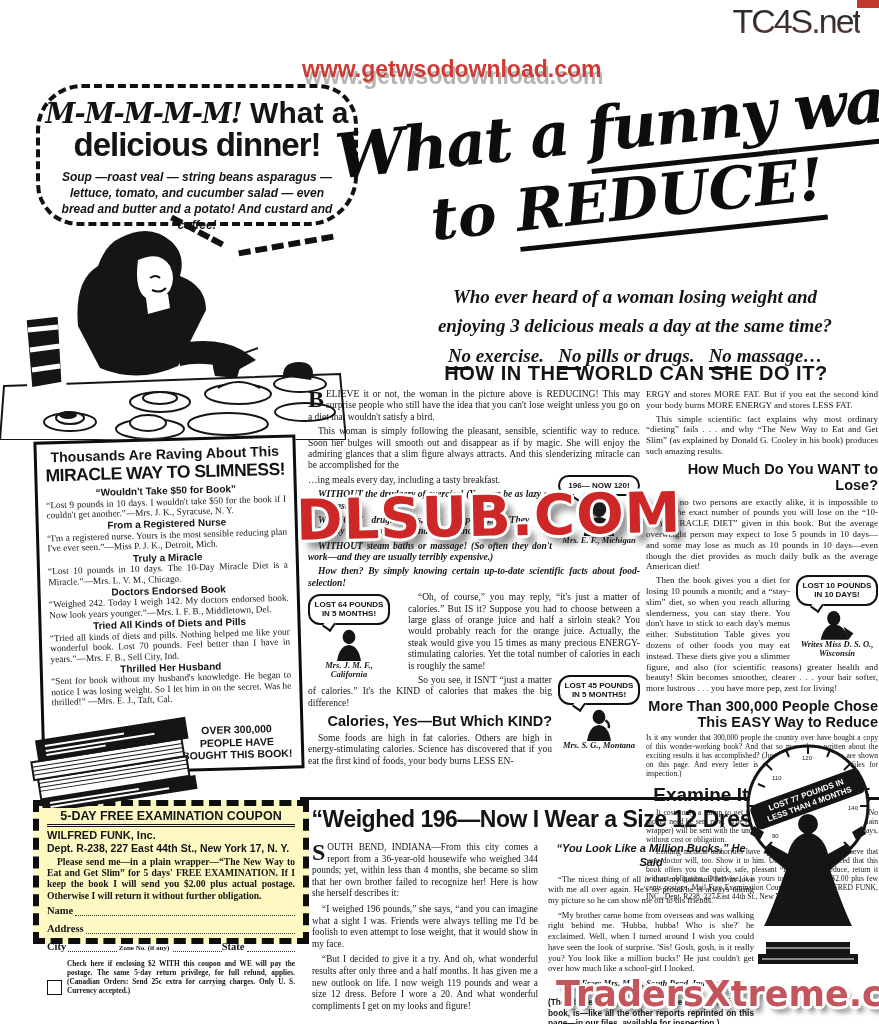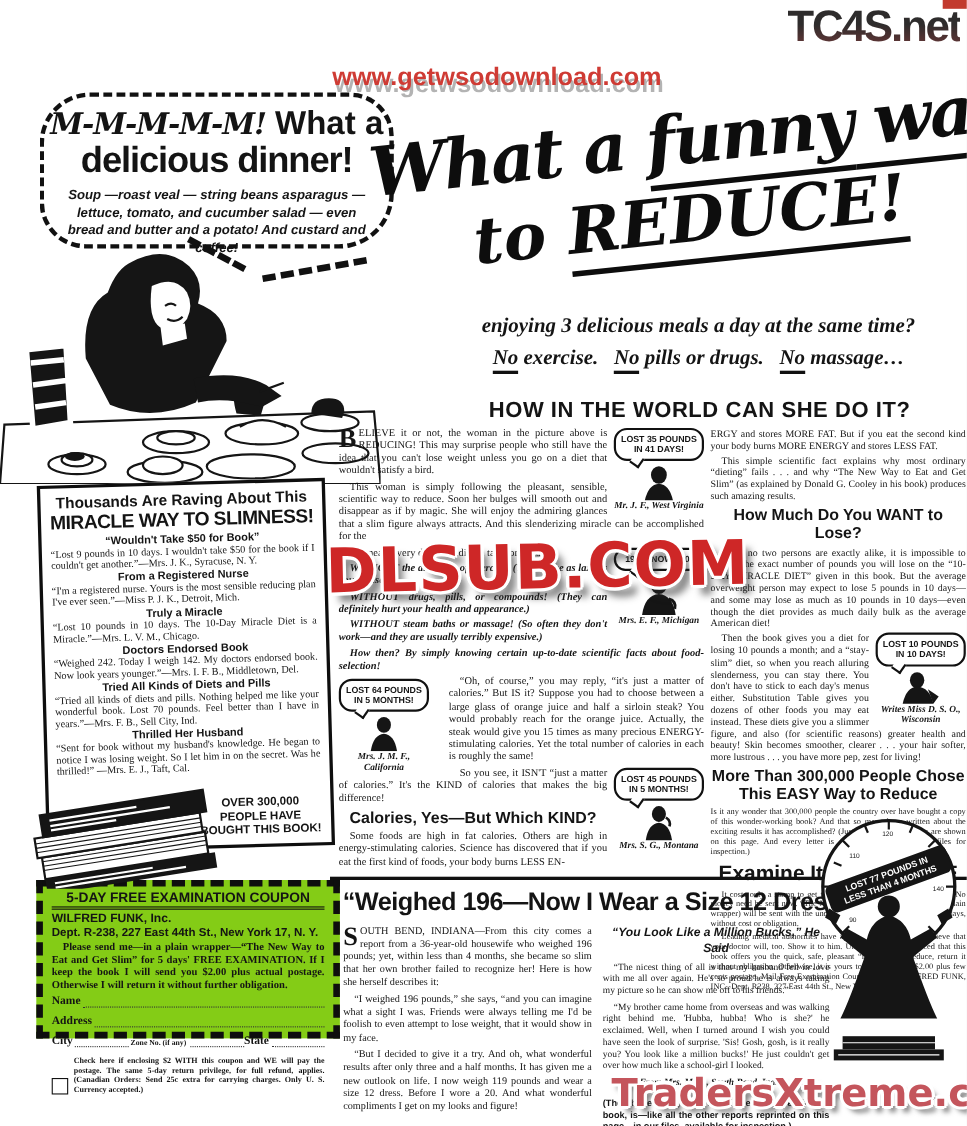--- a/index.html
+++ b/index.html
@@ -1,20 +1,20 @@
 <!DOCTYPE html>
 <html><head>
 <meta charset="utf-8">
 <style>
   html,body{margin:0;padding:0;background:#e8e8e8;}
   #ad{position:relative;width:879px;height:1024px;background:#ffffff;overflow:hidden;
       font-family:"Liberation Serif",serif;color:#141414;}
   
-  .tc4s{position:absolute;top:2px;right:6px;font-family:"Liberation Sans",sans-serif;
-        font-weight:bold;font-size:40px;letter-spacing:-2px;
+  .tc4s{position:absolute;top:2px;right:19px;font-family:"Liberation Sans",sans-serif;
+        font-weight:normal;font-size:34px;letter-spacing:-2px;
         background:linear-gradient(#2e2c2c 45%,#5a3434 80%,#8a5050 100%);
         -webkit-background-clip:text;background-clip:text;color:transparent;}
   .corner-red{position:absolute;top:0;right:0;width:22px;height:8px;background:#c23a2e;}
   .getwso{position:absolute;top:56px;left:302px;width:290px;text-align:center;
           font-family:"Liberation Sans",sans-serif;font-weight:bold;font-size:23px;}
   .getwso .ghost{position:absolute;left:2px;top:7px;width:100%;color:#9a9a9a;opacity:.75;}
   .getwso .red{position:relative;color:#cf3b34;}
   .dlsub{position:absolute;left:296px;top:484px;width:356px;text-align:center;z-index:30;
          font-family:"DejaVu Sans",sans-serif;font-weight:bold;font-size:56px;letter-spacing:1px;
          color:#ce2727;transform:rotate(-1.2deg);
@@ -54,21 +54,21 @@
   .dining{position:absolute;left:0px;top:226px;width:346px;height:214px;}
   
   .col{position:absolute;top:389px;font-size:9.5px;line-height:1.2;text-align:justify;}
   .col p{margin:0 0 3px 0;text-indent:10px;}
   .col p.noindent{text-indent:0;}
   .col-a{left:308px;width:332px;height:410px;}
   .col-b{left:646px;width:232px;height:410px;font-size:9px;}
   .dropcap{float:left;font-size:24px;line-height:.85;font-weight:bold;padding-right:2px;text-indent:0;}
   .without{font-style:italic;font-weight:bold;}
   .howthen{font-style:italic;font-weight:bold;}
-  .h-sans{font-family:"Liberation Sans",sans-serif;font-weight:bold;text-align:center;
+  .h-sans{font-family:"Liberation Sans",sans-serif;font-weight:bold;text-align:right;
           font-size:14.5px;margin:5px 0 3px 0;line-height:1.1;}
   .h-sans.left{text-align:left;}
   .h-big{font-family:"Liberation Sans",sans-serif;font-weight:bold;text-align:center;
          font-size:19px;margin:5px 0 3px 0;}
   .smalltxt{font-size:7.6px;line-height:1.18;}
   
   .badge{width:82px;text-align:center;font-family:"Liberation Sans",sans-serif;}
   .badge.fr{float:right;margin:0 0 2px 6px;}
   .badge.fl{float:left;margin:2px 18px 2px 0;}
   .badge-bubble{position:relative;border:2px solid #111;border-radius:12px;background:#fff;
@@ -84,21 +84,21 @@
   .sidebox .kicker{font-family:"Liberation Sans",sans-serif;font-weight:bold;font-size:14px;text-align:center;}
   .sidebox .title{font-family:"Liberation Sans",sans-serif;font-weight:bold;font-size:17.5px;
                   letter-spacing:-.5px;text-align:center;margin-bottom:2px;}
   .t-item .tt{font-family:"Liberation Sans",sans-serif;font-weight:bold;font-size:10px;text-align:center;line-height:1.15;}
   .t-item .tx{font-size:9.3px;line-height:1.12;text-align:justify;margin-bottom:1px;}
   .overnote{position:absolute;right:8px;bottom:6px;width:112px;text-align:center;
             font-family:"Liberation Sans",sans-serif;font-weight:bold;font-size:10.5px;line-height:1.2;}
   .books{position:absolute;left:26px;top:712px;width:196px;height:96px;z-index:5;}
   
   .coupon{position:absolute;left:33px;top:800px;width:276px;height:144px;border:6px dashed #0e0e0e;
-          background:#84cc16;box-sizing:border-box;padding:3px 8px 2px 8px;font-weight:bold;}
+          background:#fef9c3;box-sizing:border-box;padding:3px 8px 2px 8px;font-weight:bold;}
   .coupon .ctitle{font-family:"Liberation Sans",sans-serif;font-weight:bold;font-size:12.5px;
                   text-align:center;border-bottom:3px double #111;padding-bottom:1px;margin-bottom:2px;}
   .coupon .co{font-family:"Liberation Sans",sans-serif;font-size:11px;line-height:1.15;}
   .coupon .dept{font-family:"Liberation Sans",sans-serif;font-size:10.5px;line-height:1.15;margin-bottom:2px;}
   .coupon .cbody{font-size:9.6px;line-height:1.18;text-align:justify;text-indent:10px;margin-bottom:4px;}
   .cline{display:flex;align-items:flex-end;font-size:10.5px;margin-bottom:7px;}
   .cline .fill{flex:1;border-bottom:1px dotted #333;height:10px;margin-left:2px;}
   .cline .zone{font-size:7px;line-height:1;text-align:center;margin:0 2px;}
   .cfine{display:flex;font-size:7.3px;line-height:1.25;text-align:justify;align-items:flex-end;}
   .cfine .box{flex:0 0 13px;height:13px;border:1.5px solid #111;margin:1px 5px 0 0;}
@@ -138,20 +138,21 @@
   </div>
   <div class="tail1"></div>
   <div class="tail2"></div>
 
   <div class="headline">
     <div class="row1"><span>What a </span><span class="u">funny</span><span class="u"> way</span></div>
     <div class="row2"><span>to </span><span class="u">REDUCE!</span></div>
   </div>
 
   <div class="intro">
+    <div>Who ever heard of a woman losing weight and</div>
     <div>enjoying 3 delicious meals a day at the same time?</div>
     <div><span class="no">No</span><span> exercise.  </span><span class="no">No</span><span> pills or drugs.  </span><span class="no">No</span><span> massage…</span></div>
   </div>
   <div class="how-head">HOW IN THE WORLD CAN SHE DO IT?</div>
 
   <svg class="dining" viewBox="0 0 346 214">
     <g stroke="#151515" fill="none" stroke-width="2">
       <path d="M4,160 L340,148 L346,214 L0,214 Z" fill="#ffffff"></path>
     </g>
     <g fill="#ffffff" stroke="#151515" stroke-width="2">
@@ -180,28 +181,20 @@
       <path d="M146,72 l22,-4 2,14 -22,6 z"></path>
     </g>
     <g stroke="#151515" stroke-width="2" fill="none">
       <path d="M150,52 q6,-4 10,0"></path>
       <path d="M152,64 q8,4 14,-2"></path>
       <path d="M236,130 l22,-8"></path>
     </g>
   </svg>
 
   <div class="col col-a">
-    <div class="badge fr">
-      <div class="badge-bubble">LOST 35 POUNDS IN 41 DAYS!</div>
-      <svg width="34" height="32" viewBox="0 0 40 40">
-          <ellipse cx="20" cy="11" rx="9" ry="10" fill="#151515"></ellipse>
-          <path d="M4,40 Q8,22 20,21 Q32,22 36,40 Z" fill="#151515"></path>
-        </svg>
-      <div class="cap">Mr. J. F., West Virginia</div>
-    </div>
     <p class="noindent"><span class="dropcap">B</span><span>ELIEVE it or not, the woman in the picture above is REDUCING! This may surprise people who still have the idea that you can't lose weight unless you go on a diet that wouldn't satisfy a bird.</span></p>
     <p>This woman is simply following the pleasant, sensible, scientific way to reduce. Soon her bulges will smooth out and disappear as if by magic. She will enjoy the admiring glances that a slim figure always attracts. And this slenderizing miracle can be accomplished for the</p>
     <div class="badge fr">
       <div class="badge-bubble">196— NOW 120!</div>
       <svg width="36" height="36" viewBox="0 0 40 40">
           <ellipse cx="20" cy="10" rx="8" ry="9" fill="#151515"></ellipse>
           <path d="M3,40 Q6,20 20,19 Q34,20 37,40 Z" fill="#151515"></path>
           <path d="M30,24 q8,2 6,10" stroke="#151515" fill="none" stroke-width="3"></path>
         </svg>
       <div class="cap">Mrs. E. F., Michigan</div>
@@ -322,21 +315,21 @@
     </div>
     <div class="cfine">
       <span class="box"></span>
       <span>Check here if enclosing $2 WITH this coupon and WE will pay the postage. The same 5-day return privilege, for full refund, applies. (Canadian Orders: Send 25c extra for carrying charges. Only U. S. Currency accepted.)</span>
     </div>
   </div>
 
   <div class="letter-rule"></div>
   <div class="letter-head">“Weighed 196—Now I Wear a Size 12 Dress!”</div>
   <div class="letter-col lc-l">
-    <p class="noindent" style="text-indent:0"><span class="dropcap">S</span><span>OUTH BEND, INDIANA—From this city comes a report from a 36-year-old housewife who weighed 196 pounds; yet, within less than 4 months, she became so slim that her own brother failed to recognize her! Here is how she herself describes it:</span></p>
+    <p class="noindent" style="text-indent:0"><span class="dropcap">S</span><span>OUTH BEND, INDIANA—From this city comes a report from a 36-year-old housewife who weighed 344 pounds; yet, within less than 4 months, she became so slim that her own brother failed to recognize her! Here is how she herself describes it:</span></p>
     <p>“I weighed 196 pounds,” she says, “and you can imagine what a sight I was. Friends were always telling me I'd be foolish to even attempt to lose weight, that it would show in my face.</p>
     <p>“But I decided to give it a try. And oh, what wonderful results after only three and a half months. It has given me a new outlook on life. I now weigh 119 pounds and wear a size 12 dress. Before I wore a 20. And what wonderful compliments I get on my looks and figure!</p>
   </div>
   <div class="letter-col lc-r">
     <p class="rh">“You Look Like a Million Bucks,” He Said</p>
     <p>“The nicest thing of all is that my husband fell in love with me all over again. He's so proud he is always taking my picture so he can show me off to his friends.”</p>
     <p>“My brother came home from overseas and was walking right behind me. 'Hubba, hubba! Who is she?' he exclaimed. Well, when I turned around I wish you could have seen the look of surprise. 'Sis! Gosh, gosh, is it really you? You look like a million bucks!' He just couldn't get over how much like a school-girl I looked.</p>
     <p class="sig">From Mrs. M. C., South Bend, Indiana</p>
     <p class="note">(The above letter, referring to the diet given in this book, is—like all the other reports reprinted on this page—in our files, available for inspection.)</p>
   </div>

